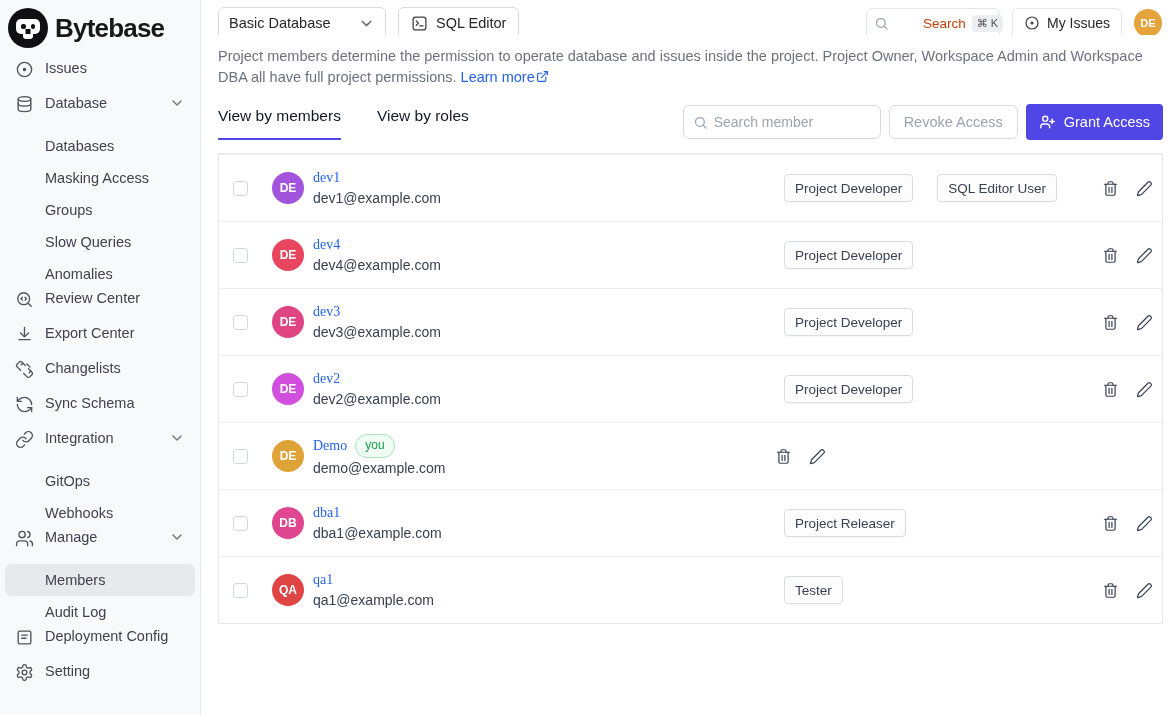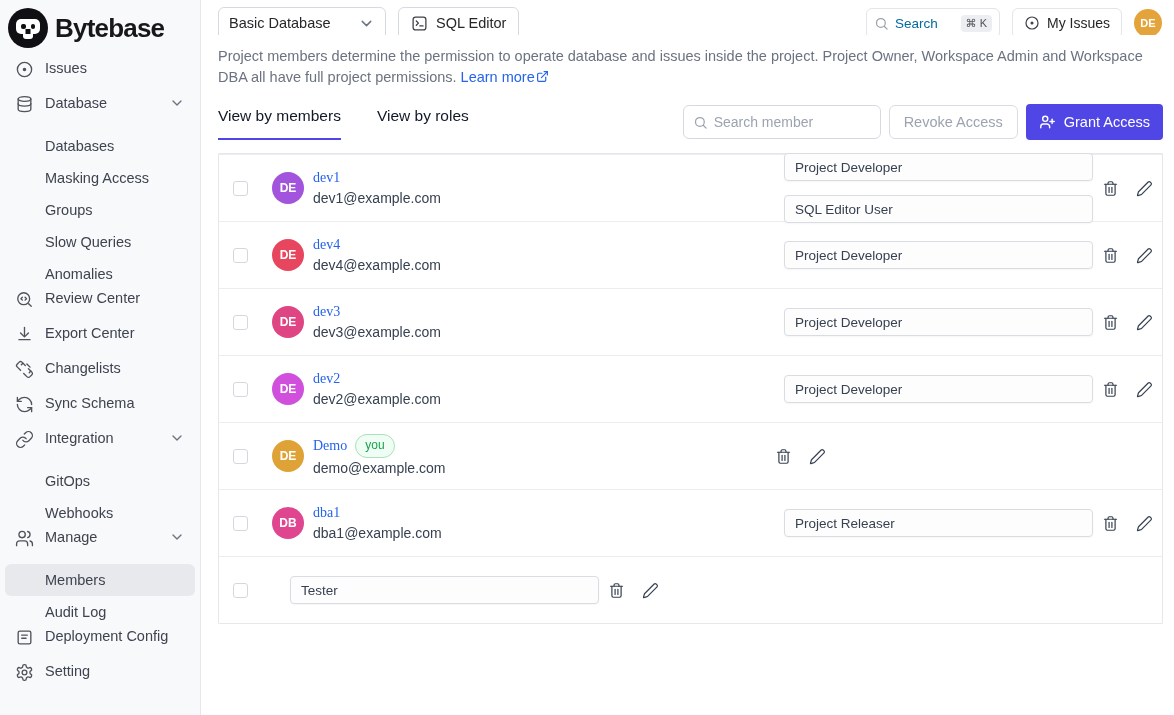--- a/index.html
+++ b/index.html
@@ -28,21 +28,21 @@
   
   .topbar { position:absolute; left:201px; top:0; width:973px; height:47px; background:#fff; border-bottom:1px solid #e5e7eb; display:flex; align-items:center; padding:0 12px 0 17px; }
   .proj-select { width:168px; height:33px; border:1px solid #d6dae0; border-radius:6px; background:#fff; display:flex; align-items:center; padding:0 10px; font-size:14.5px; color:#27272a; cursor:pointer; }
   .proj-select .psel-label { flex:1; }
   .proj-select .chev { width:17px; height:17px; color:#6b7280; }
   .sqled-btn { height:33px; margin-left:12px; border:1px solid #d6dae0; border-radius:6px; background:#fff; display:flex; align-items:center; gap:8px; padding:0 12px; font-size:14.5px; color:#27272a; cursor:pointer; }
   .sqled-btn .tico { width:17px; height:17px; color:#3f3f46; }
   .topbar-spacer { flex:1; }
   .search-box { width:134px; height:31px; border:1px solid #e2e5e9; border-radius:6px; background:#fff; display:flex; align-items:center; padding:0 7px; gap:6px; cursor:text; }
   .search-box .sico { width:15px; height:15px; color:#9ca3af; flex:0 0 auto; }
-  .search-box .sph { flex:1; font-size:13.5px; color:#0369a1; }
+  .search-box .sph { flex:1; font-size:13.5px; color:#c2410c;margin-left:28px; }
   .search-box kbd { font-family:"Liberation Sans", sans-serif; font-size:11px; color:#52525b; background:#eceef1; border-radius:4px; padding:2px 5px; white-space:nowrap; }
   .myissues-btn { height:31px; margin-left:12px; border:1px solid #e2e5e9; border-radius:6px; background:#fff; display:flex; align-items:center; gap:7px; padding:0 11px; font-size:14px; color:#27272a; cursor:pointer; }
   .myissues-btn .iico { width:16px; height:16px; color:#3f3f46; }
   .topbar-avatar { width:28px; height:28px; border-radius:50%; background:#e5a43b; color:#fff; font-size:11px; font-weight:700; display:flex; align-items:center; justify-content:center; margin-left:12px; cursor:pointer; }
 
   
   .content { position:absolute; left:201px; top:35px; width:973px; height:668px; background:#fff; padding:11px 11px 0 17px; }
   .desc { font-size:14.5px; line-height:21px; color:#6b7280; max-width:940px; }
   .desc a { color:#2563eb; text-decoration:none; cursor:pointer; }
   .desc .extlink { display:inline-block; width:13px; height:13px; color:#2563eb; vertical-align:-1px; margin-left:1px; }
@@ -77,21 +77,21 @@
   .checkbox.head { background:#eceef1; }
 
   .t-body-row { height:67px; border-top:1px solid #ebedf0; }
   .acct { display:flex; align-items:center; gap:9px; }
   .avatar { width:32px; height:32px; border-radius:50%; color:#fff; font-size:12px; font-weight:700; display:flex; align-items:center; justify-content:center; flex:0 0 auto; }
   .acct-lines { display:flex; flex-direction:column; line-height:21px; }
   .acct-name-row { display:flex; align-items:center; gap:8px; }
   .acct-name { font-size:14px; color:#2563eb; text-decoration:none; cursor:pointer;font-family:Liberation Serif, serif; }
   .you-badge { font-size:12px; color:#16a34a; background:#f0fdf4; border:1px solid #a7e3b8; border-radius:999px; padding:0.5px 9px; }
   .acct-email { font-size:14px; color:#374151; }
-  .roles { padding-left:18px; display:flex; gap:14px;flex-direction:column; }
+  .roles { padding-left:18px; display:flex; gap:24px; }
   .role-badge { border:1px solid #d9dde2; border-radius:4px; background:#fdfdfd; box-shadow:0 1px 2px rgba(0,0,0,0.04); padding:5.5px 10px; font-size:13.5px; color:#374151; white-space:nowrap; }
   .act-icon { width:17px; height:17px; color:#374151; cursor:pointer; }
 </style>
 </head>
 <body>
 
 <div class="sidebar">
   <div class="logo">
     <div class="logo-mark">
       <div class="logo-visor">
@@ -500,20 +500,32 @@
           <svg class="act-icon" viewBox="0 0 24 24" fill="none" stroke="currentColor" stroke-width="1.7" stroke-linecap="round" stroke-linejoin="round">
             <path d="M21.2 6.8a1.9 1.9 0 0 0 0-2.7l-1.3-1.3a1.9 1.9 0 0 0-2.7 0L3.9 16.2a2 2 0 0 0-.5.8l-1.3 4.4a.5.5 0 0 0 .6.6l4.4-1.3a2 2 0 0 0 .8-.5z"></path>
           </svg>
         </div>
       </div>
 
       <div class="t-row t-body-row">
         <div class="t-col-check">
           <div class="checkbox"></div>
         </div>
+        <div class="t-col-account">
+          <div class="acct">
+            <div class="avatar" style="background: rgb(224, 69, 69);">QA</div>
+            <div class="acct-lines">
+              <div class="acct-name-row">
+                <a class="acct-name">qa1</a>
+
+              </div>
+              <span class="acct-email">qa1@example.com</span>
+            </div>
+          </div>
+        </div>
         <div class="t-col-role">
           <div class="roles">
             <span class="role-badge">Tester</span>
           </div>
         </div>
         <div class="t-col-actions">
           <svg class="act-icon" viewBox="0 0 24 24" fill="none" stroke="currentColor" stroke-width="1.7" stroke-linecap="round" stroke-linejoin="round">
             <path d="M3.5 6h17"></path>
             <path d="M18.5 6v13.5a2 2 0 0 1-2 2h-9a2 2 0 0 1-2-2V6"></path>
             <path d="M8.5 6V4.5a2 2 0 0 1 2-2h3a2 2 0 0 1 2 2V6"></path>

